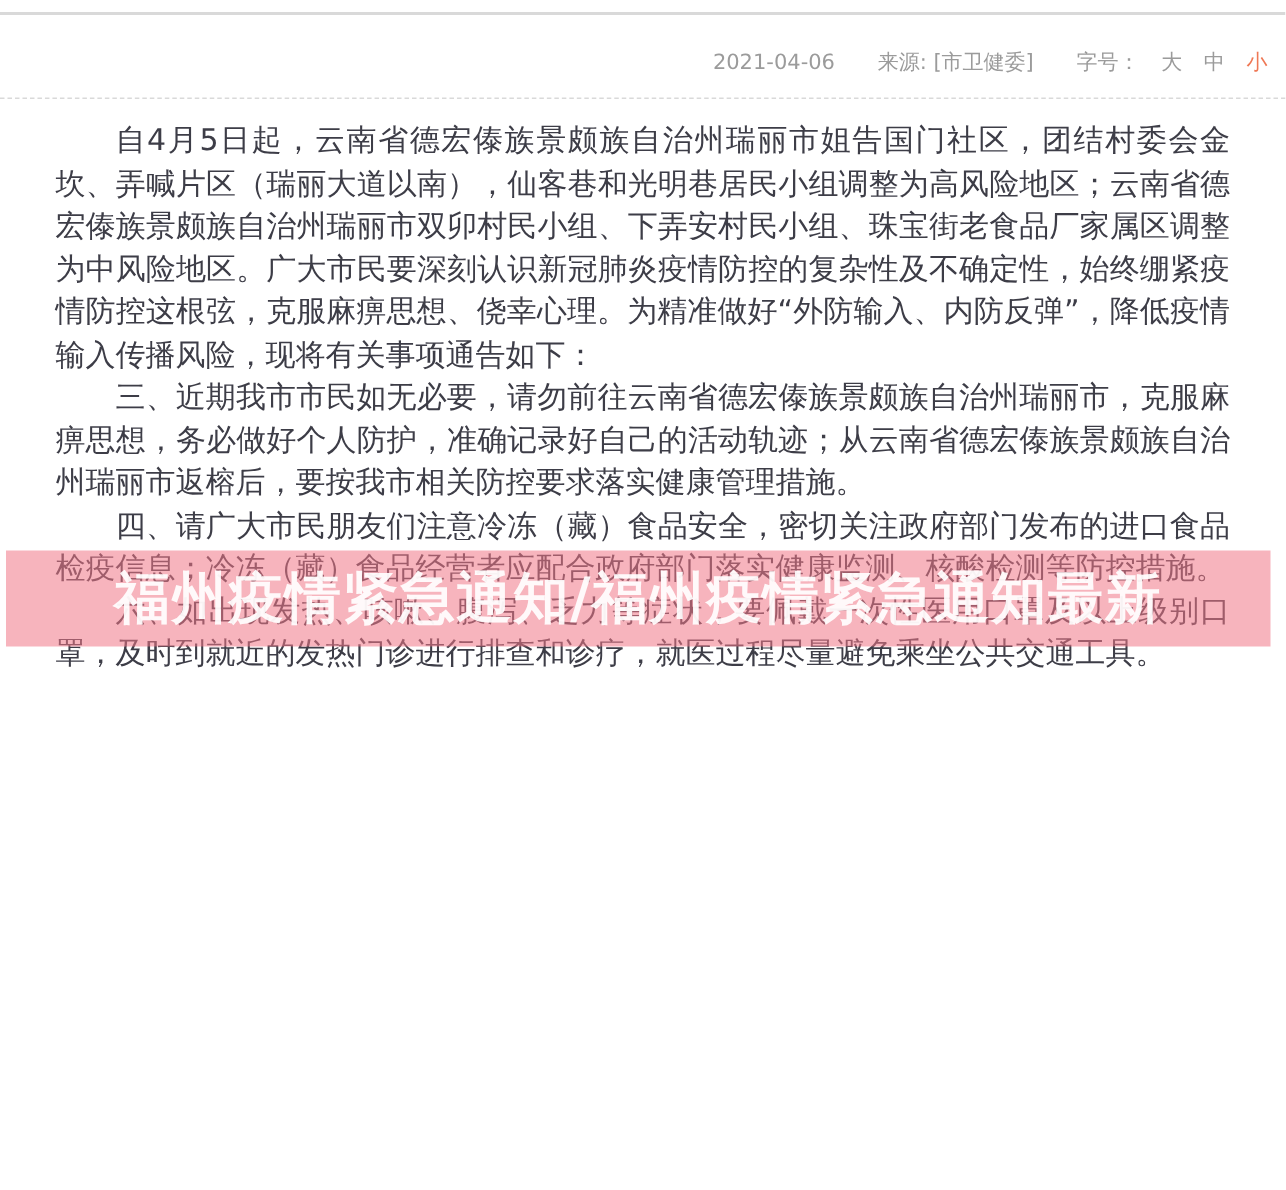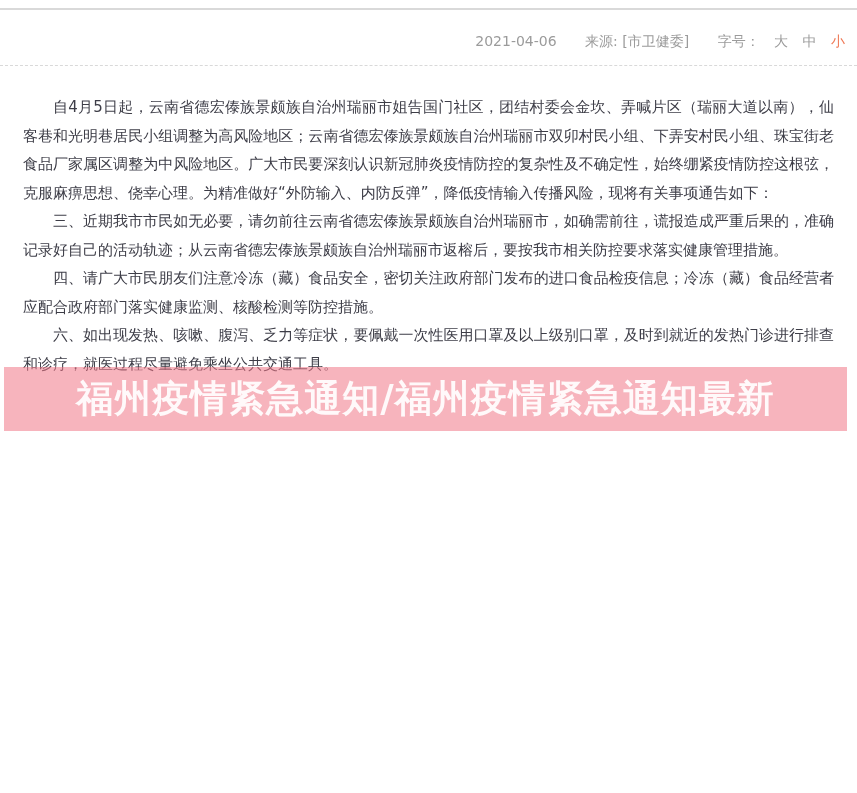--- a/index.html
+++ b/index.html
@@ -31,23 +31,23 @@
   }
   .meta-row .meta-part { margin: 0 12px; }
   .size-switch { margin-left: 10px; cursor: pointer; color: #9b9b9b; }
   .size-switch.active { color: #ef7855; }
   .dashed-sep {
     margin-top: 14px;
     border-bottom: 1px dashed #d9d9d9;
     width: 857px;
   }
   .content {
-    margin-top: 27px;
-    padding: 0 23px;
-    font-size: 15px;
+    margin-top: 13px;
+    padding: 0 37px;
+    font-size: 20px;
     line-height: 28.5px;
     color: #3d3d47;
     text-align: justify;
   }
   .content p { text-indent: 2em; }
   .watermark-band {
     position: absolute;
     top: 367px; left: 4px;
     width: 843px; height: 64px;
     background: rgba(240, 118, 134, 0.55);
@@ -80,21 +80,21 @@
       <span class="size-switch">大</span>
       <span class="size-switch">中</span>
       <span class="size-switch active">小</span>
     </span>
   </div>
 
   <div class="dashed-sep"></div>
 
   <div class="content">
     <p>自4月5日起，云南省德宏傣族景颇族自治州瑞丽市姐告国门社区，团结村委会金坎、弄喊片区（瑞丽大道以南），仙客巷和光明巷居民小组调整为高风险地区；云南省德宏傣族景颇族自治州瑞丽市双卯村民小组、下弄安村民小组、珠宝街老食品厂家属区调整为中风险地区。广大市民要深刻认识新冠肺炎疫情防控的复杂性及不确定性，始终绷紧疫情防控这根弦，克服麻痹思想、侥幸心理。为精准做好“外防输入、内防反弹”，降低疫情输入传播风险，现将有关事项通告如下：</p>
-    <p>三、近期我市市民如无必要，请勿前往云南省德宏傣族景颇族自治州瑞丽市，如确需前往，谎报造成严重后果的，准确记录好自己的活动轨迹；从云南省德宏傣族景颇族自治州瑞丽市返榕后，要按我市相关防控要求落实健康管理措施。</p>
+    <p>三、近期我市市民如无必要，请勿前往云南省德宏傣族景颇族自治州瑞丽市，克服麻痹思想，务必做好个人防护，准确记录好自己的活动轨迹；从云南省德宏傣族景颇族自治州瑞丽市返榕后，要按我市相关防控要求落实健康管理措施。</p>
     <p>四、请广大市民朋友们注意冷冻（藏）食品安全，密切关注政府部门发布的进口食品检疫信息；冷冻（藏）食品经营者应配合政府部门落实健康监测、核酸检测等防控措施。</p>
     <p>六、如出现发热、咳嗽、腹泻、乏力等症状，要佩戴一次性医用口罩及以上级别口罩，及时到就近的发热门诊进行排查和诊疗，就医过程尽量避免乘坐公共交通工具。</p>
   </div>
 
 </div>
 
 <div class="watermark-band">
   <span class="watermark-text">福州疫情紧急通知/福州疫情紧急通知最新</span>
 </div>
 

